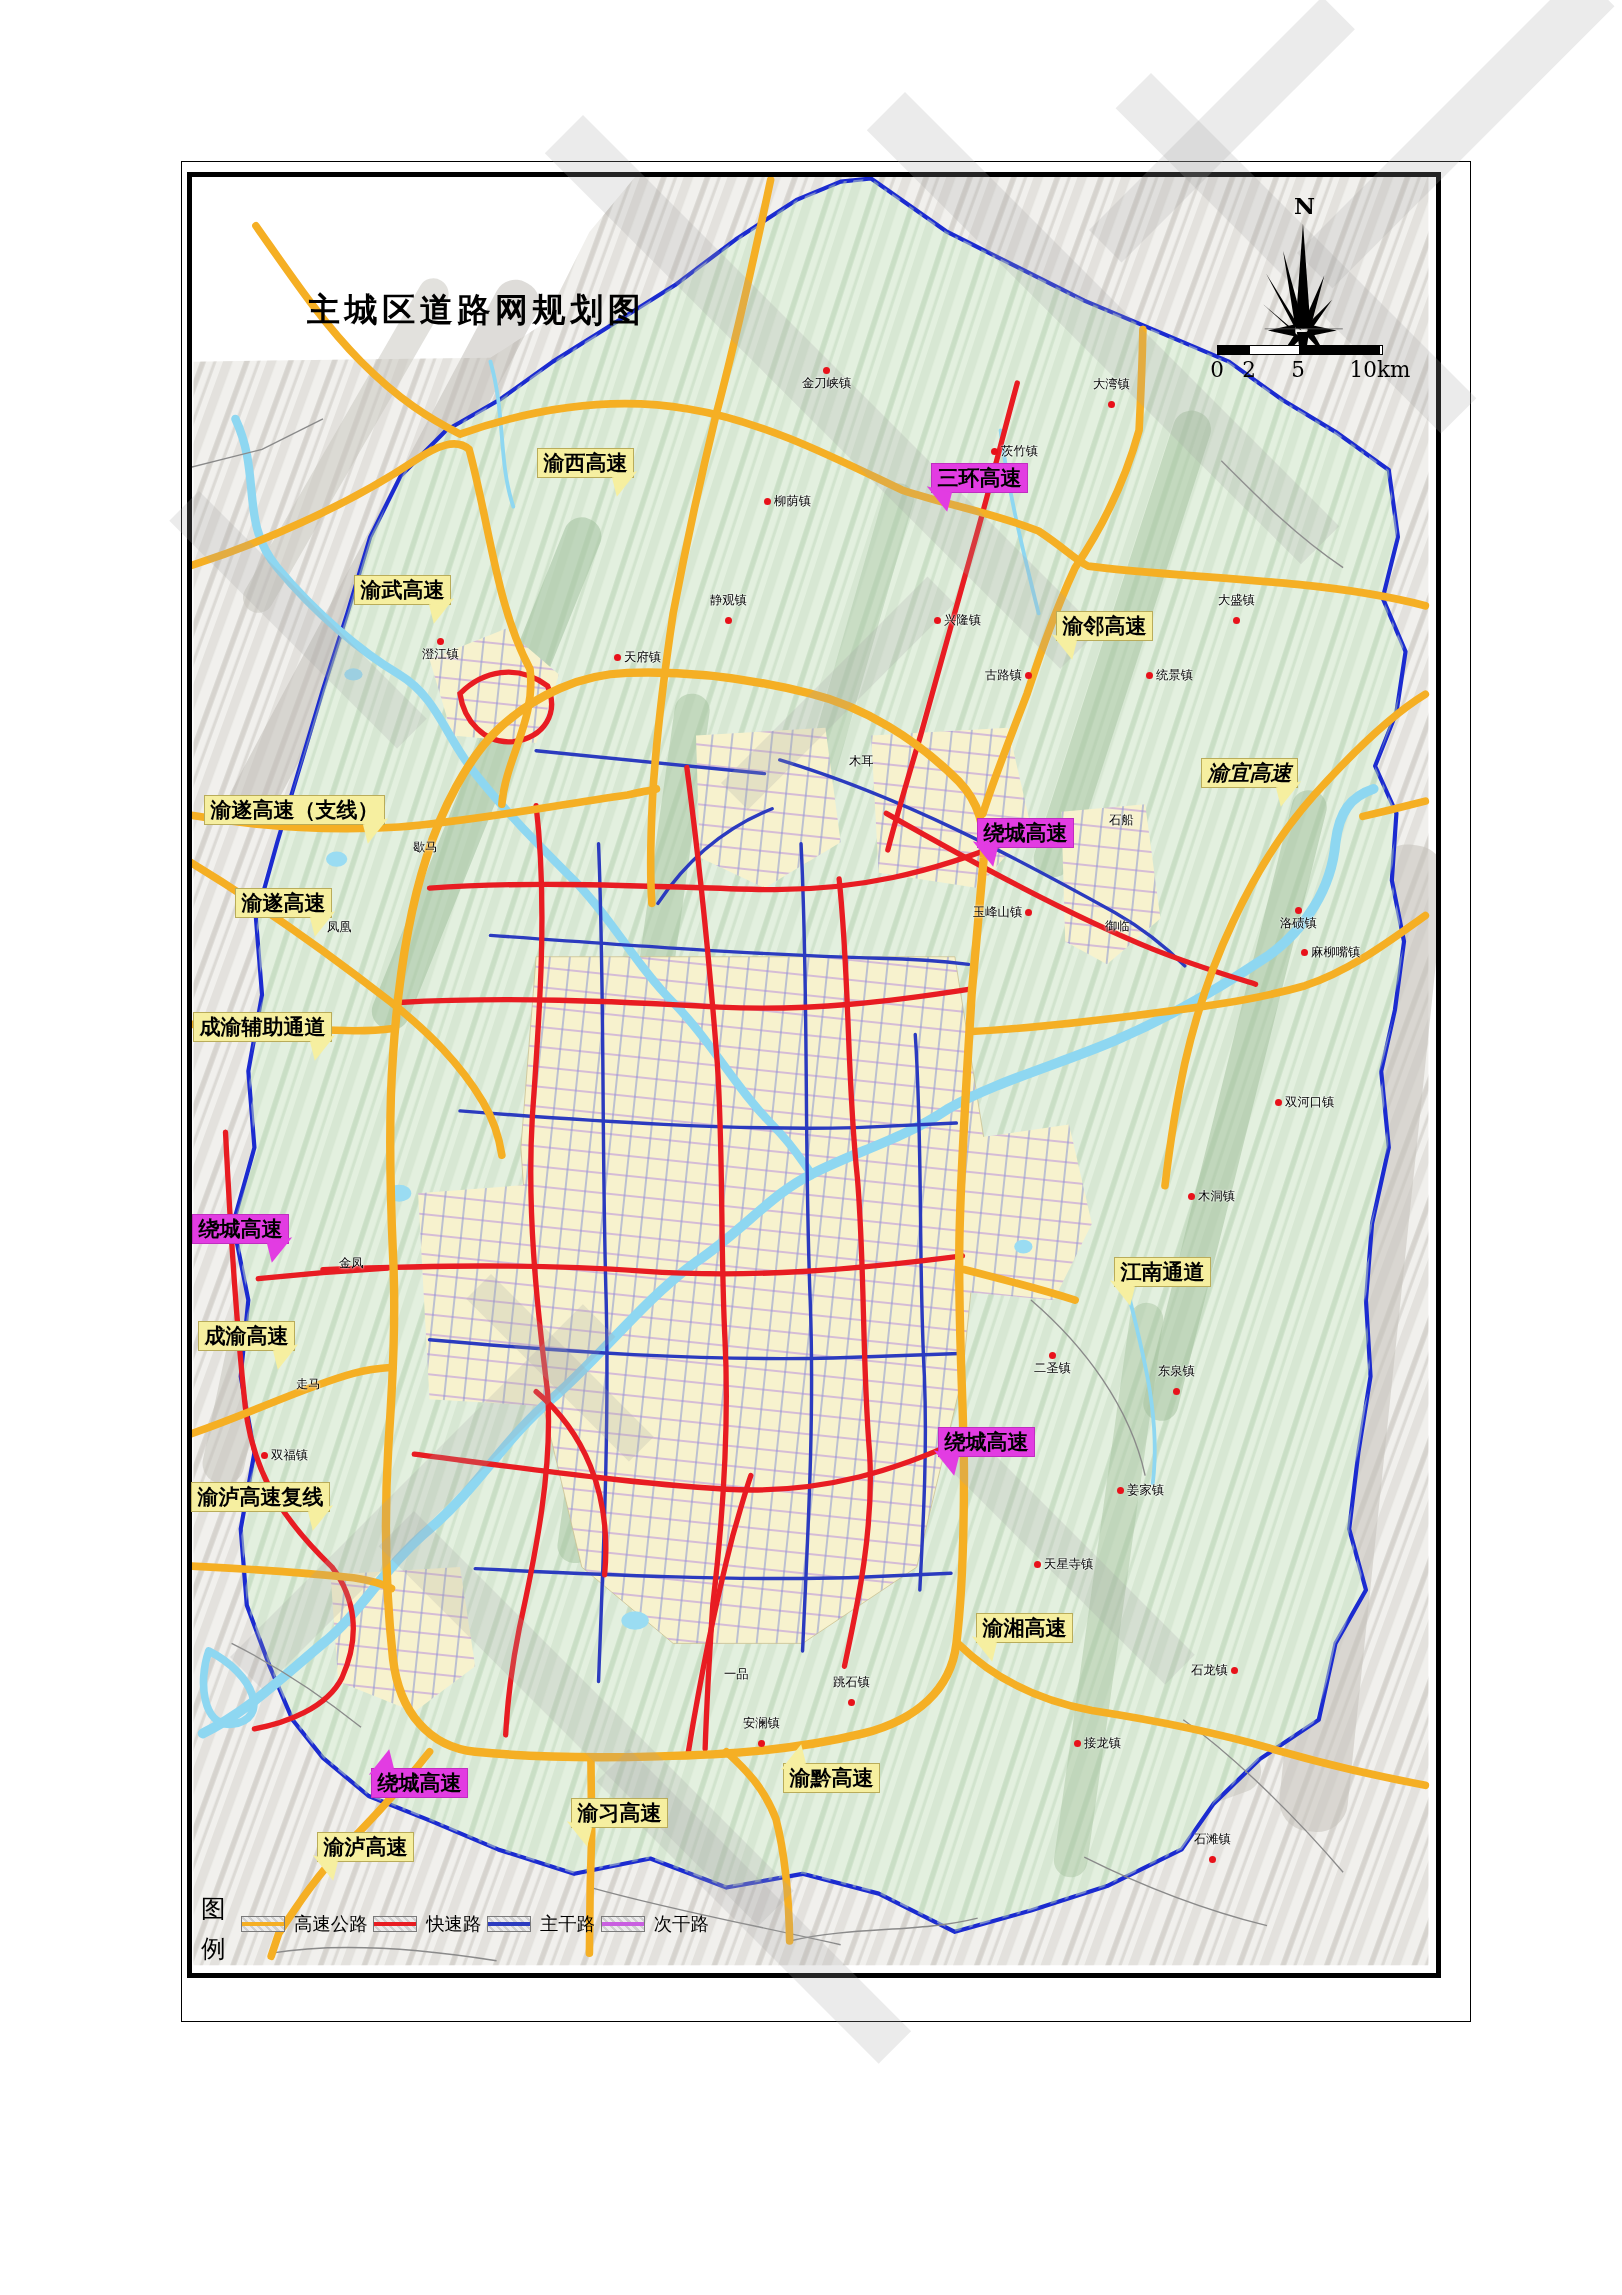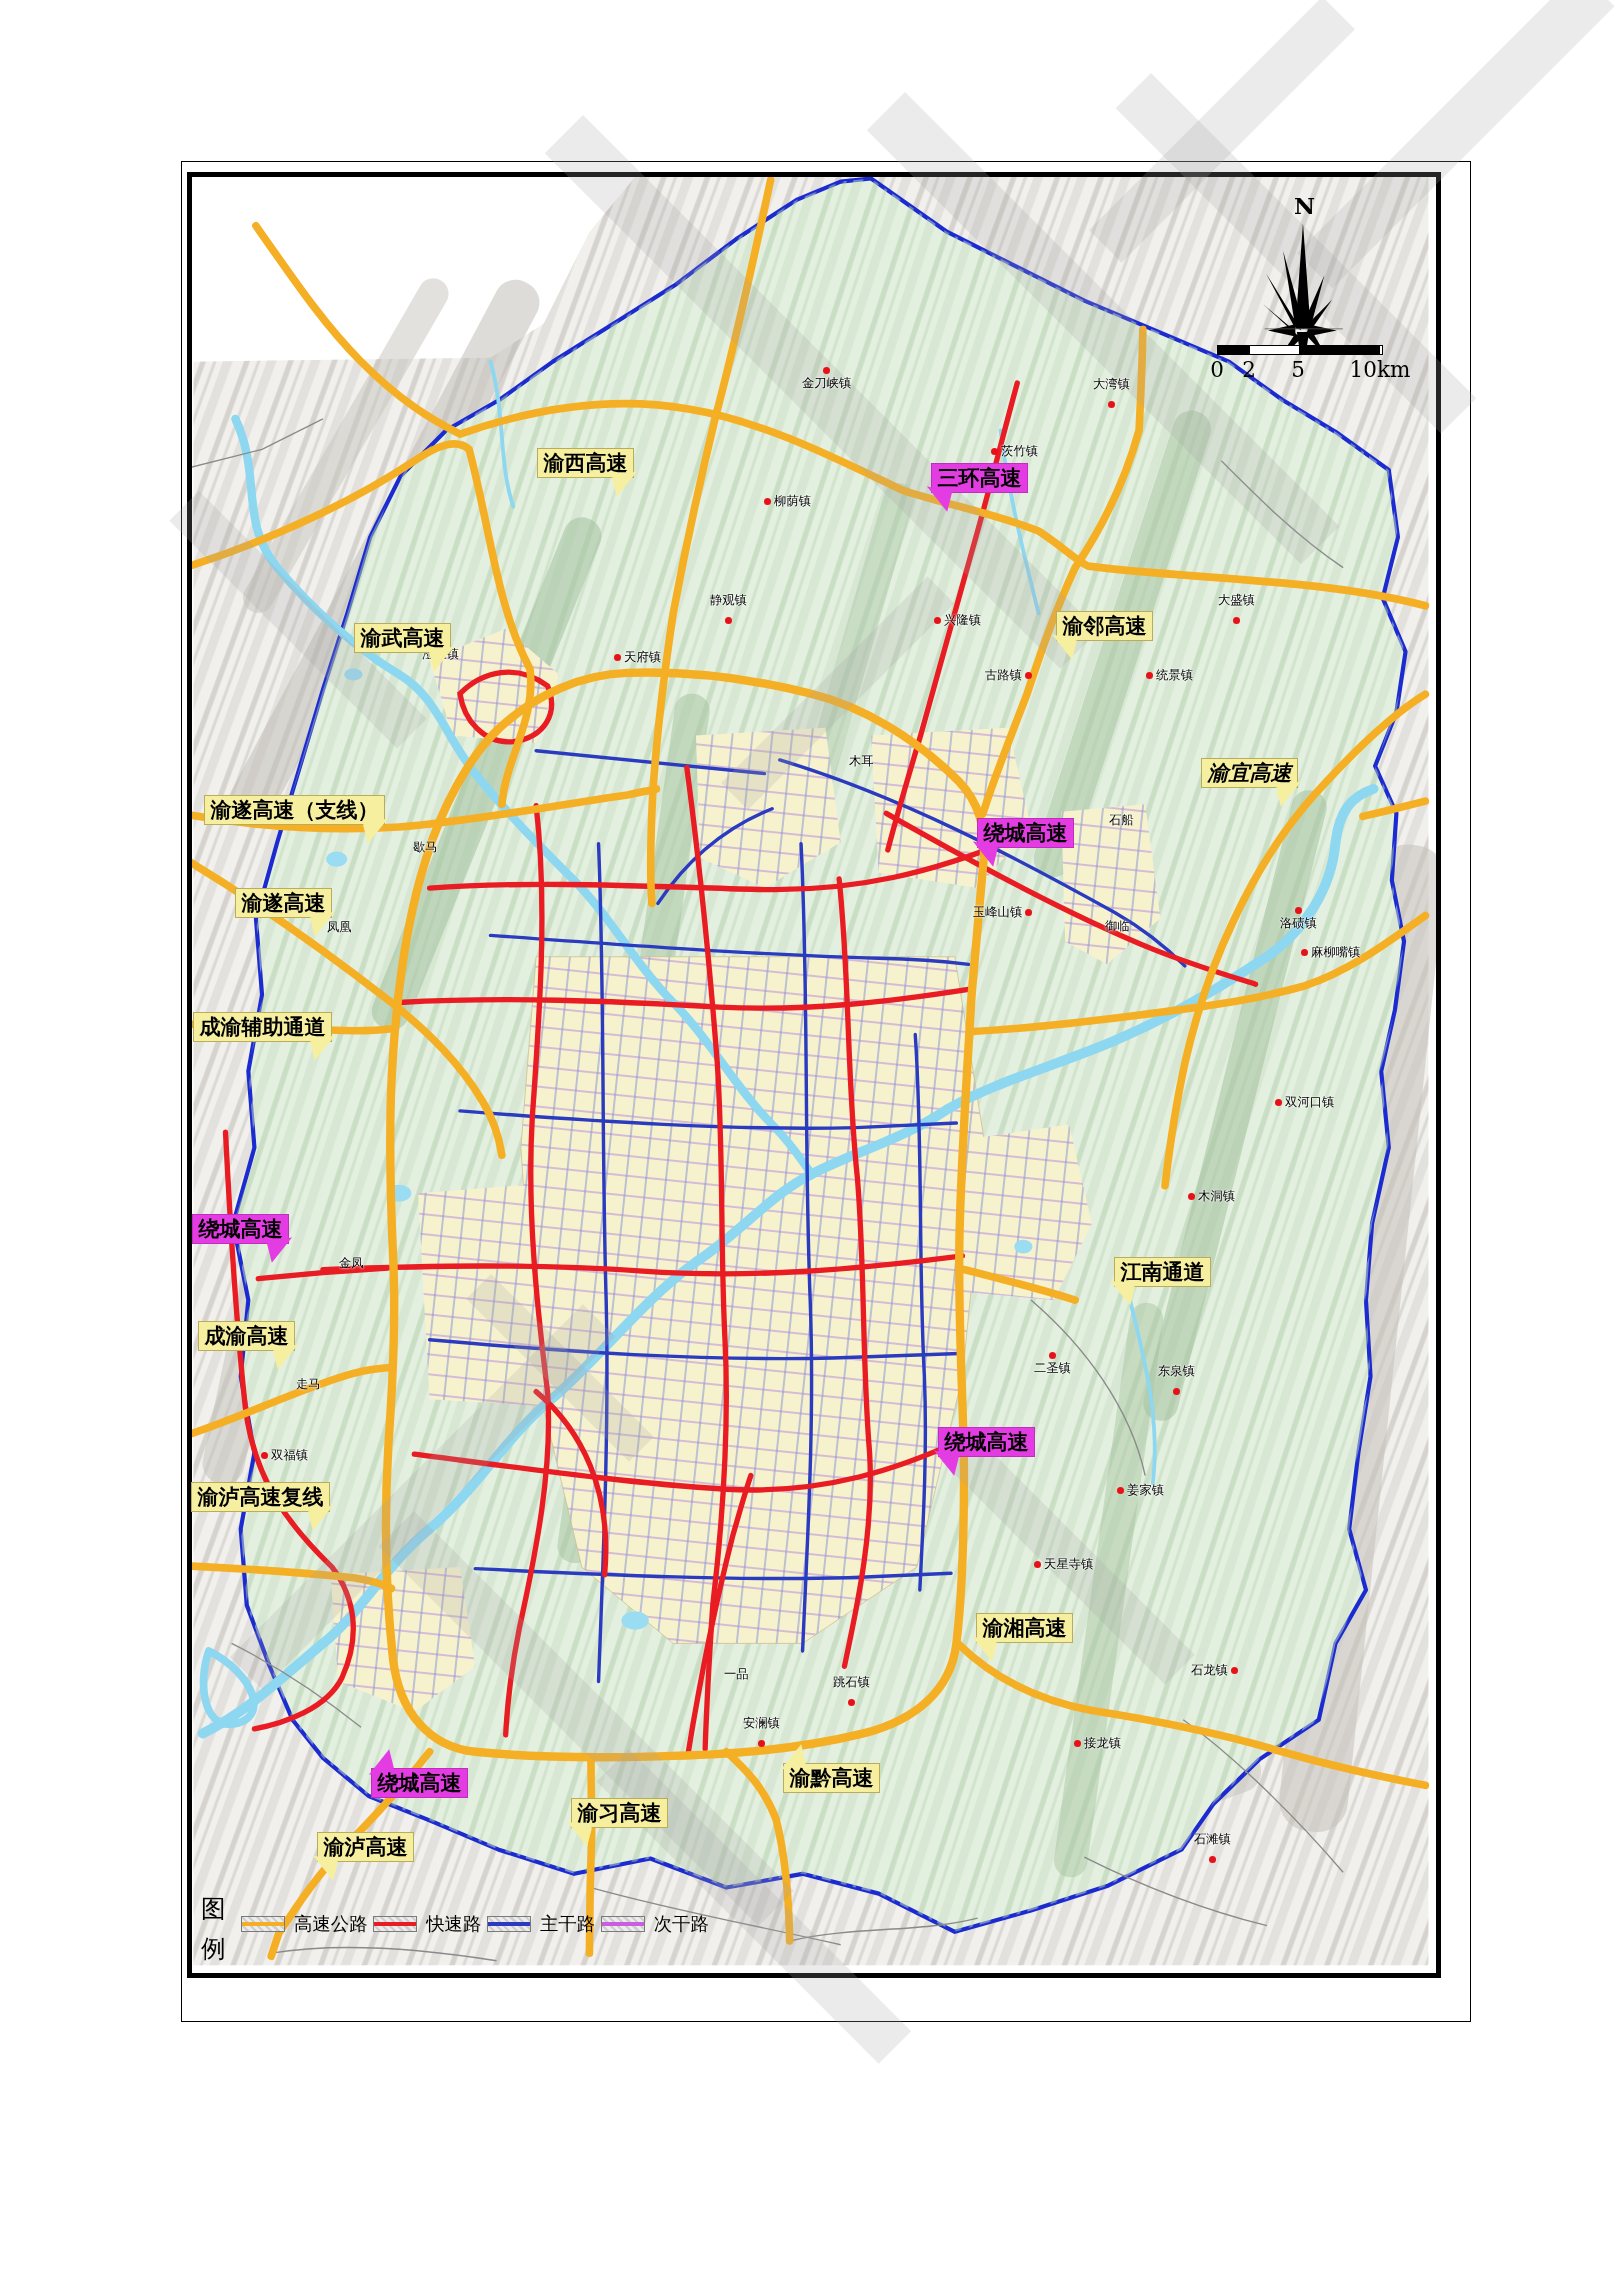--- a/index.html
+++ b/index.html
@@ -217,20 +217,21 @@
         <path d="M1262,1660 C1310,1672 1360,1685 1408,1700"></path>
         <path d="M1868,906 C1820,935 1770,985 1722,1038 C1680,1085 1645,1140 1615,1205 C1588,1262 1568,1320 1552,1390 C1540,1445 1532,1500 1526,1550"></path>
         <path d="M1868,1046 L1820,1058 L1786,1066"></path>
         <path d="M1868,1196 C1820,1230 1770,1268 1710,1288 C1640,1308 1560,1318 1480,1328 C1400,1338 1330,1345 1272,1348"></path>
 
         <path stroke-width="11" d="M650,952 C700,905 760,880 820,878 C900,875 980,885 1060,905 C1130,922 1200,965 1255,1020 C1282,1048 1290,1080 1288,1120 L1272,1300 C1265,1420 1258,1520 1256,1620 C1254,1740 1262,1840 1262,1930 C1262,2030 1258,2100 1252,2150 C1245,2210 1200,2250 1130,2268 C1040,2290 950,2296 860,2298 C790,2300 700,2300 620,2292 C560,2286 520,2240 512,2170 C502,2080 500,1990 506,1890 C512,1800 516,1720 512,1640 C508,1550 506,1460 512,1380 C518,1290 530,1200 556,1120 C575,1058 610,990 650,952 Z"></path>
       </g>
     </svg>
   </div>
 
+  <div class="subtitle">主城区道路网规划图</div>
 
   <div class="compass">
     <span class="n">N</span>
     <svg width="95" height="134" viewBox="0 0 124 175">
       <g fill="#000">
         <polygon points="60,12 50,150 70,150"></polygon>
         <polygon points="34,48 50,148 62,150"></polygon>
         <polygon points="12,78 48,146 58,152"></polygon>
         <polygon points="8,118 46,150 52,158"></polygon>
         <polygon points="14,152 50,144 50,160"></polygon>
@@ -448,21 +449,21 @@
       <div class="elabel" style="left: 1384px; top: 689px;"></div>
       <div class="elabel" style="left: 1384px; top: 801px;"></div>
       <div class="elabel" style="left: 1383px; top: 901px;"></div>
     </div>
 
   <div>
 
   <div class="rlabel yellow tail-dr" style="left: 537px; top: 448px;">
         <span class="t">渝西高速</span>
       </div>
-      <div class="rlabel yellow tail-dr" style="left: 354px; top: 575px; margin-top: 48px;">
+      <div class="rlabel yellow tail-dr" style="left: 354px; top: 575px;">
         <span class="t">渝武高速</span>
       </div>
       <div class="rlabel yellow tail-dr" style="left: 204px; top: 795px;">
         <span class="t">渝遂高速（支线）</span>
       </div>
       <div class="rlabel yellow tail-dr" style="left: 235px; top: 888px;">
         <span class="t">渝遂高速</span>
       </div>
       <div class="rlabel yellow tail-dr" style="left: 193px; top: 1001px; margin-top: 11px;">
         <span class="t">成渝辅助通道</span>

